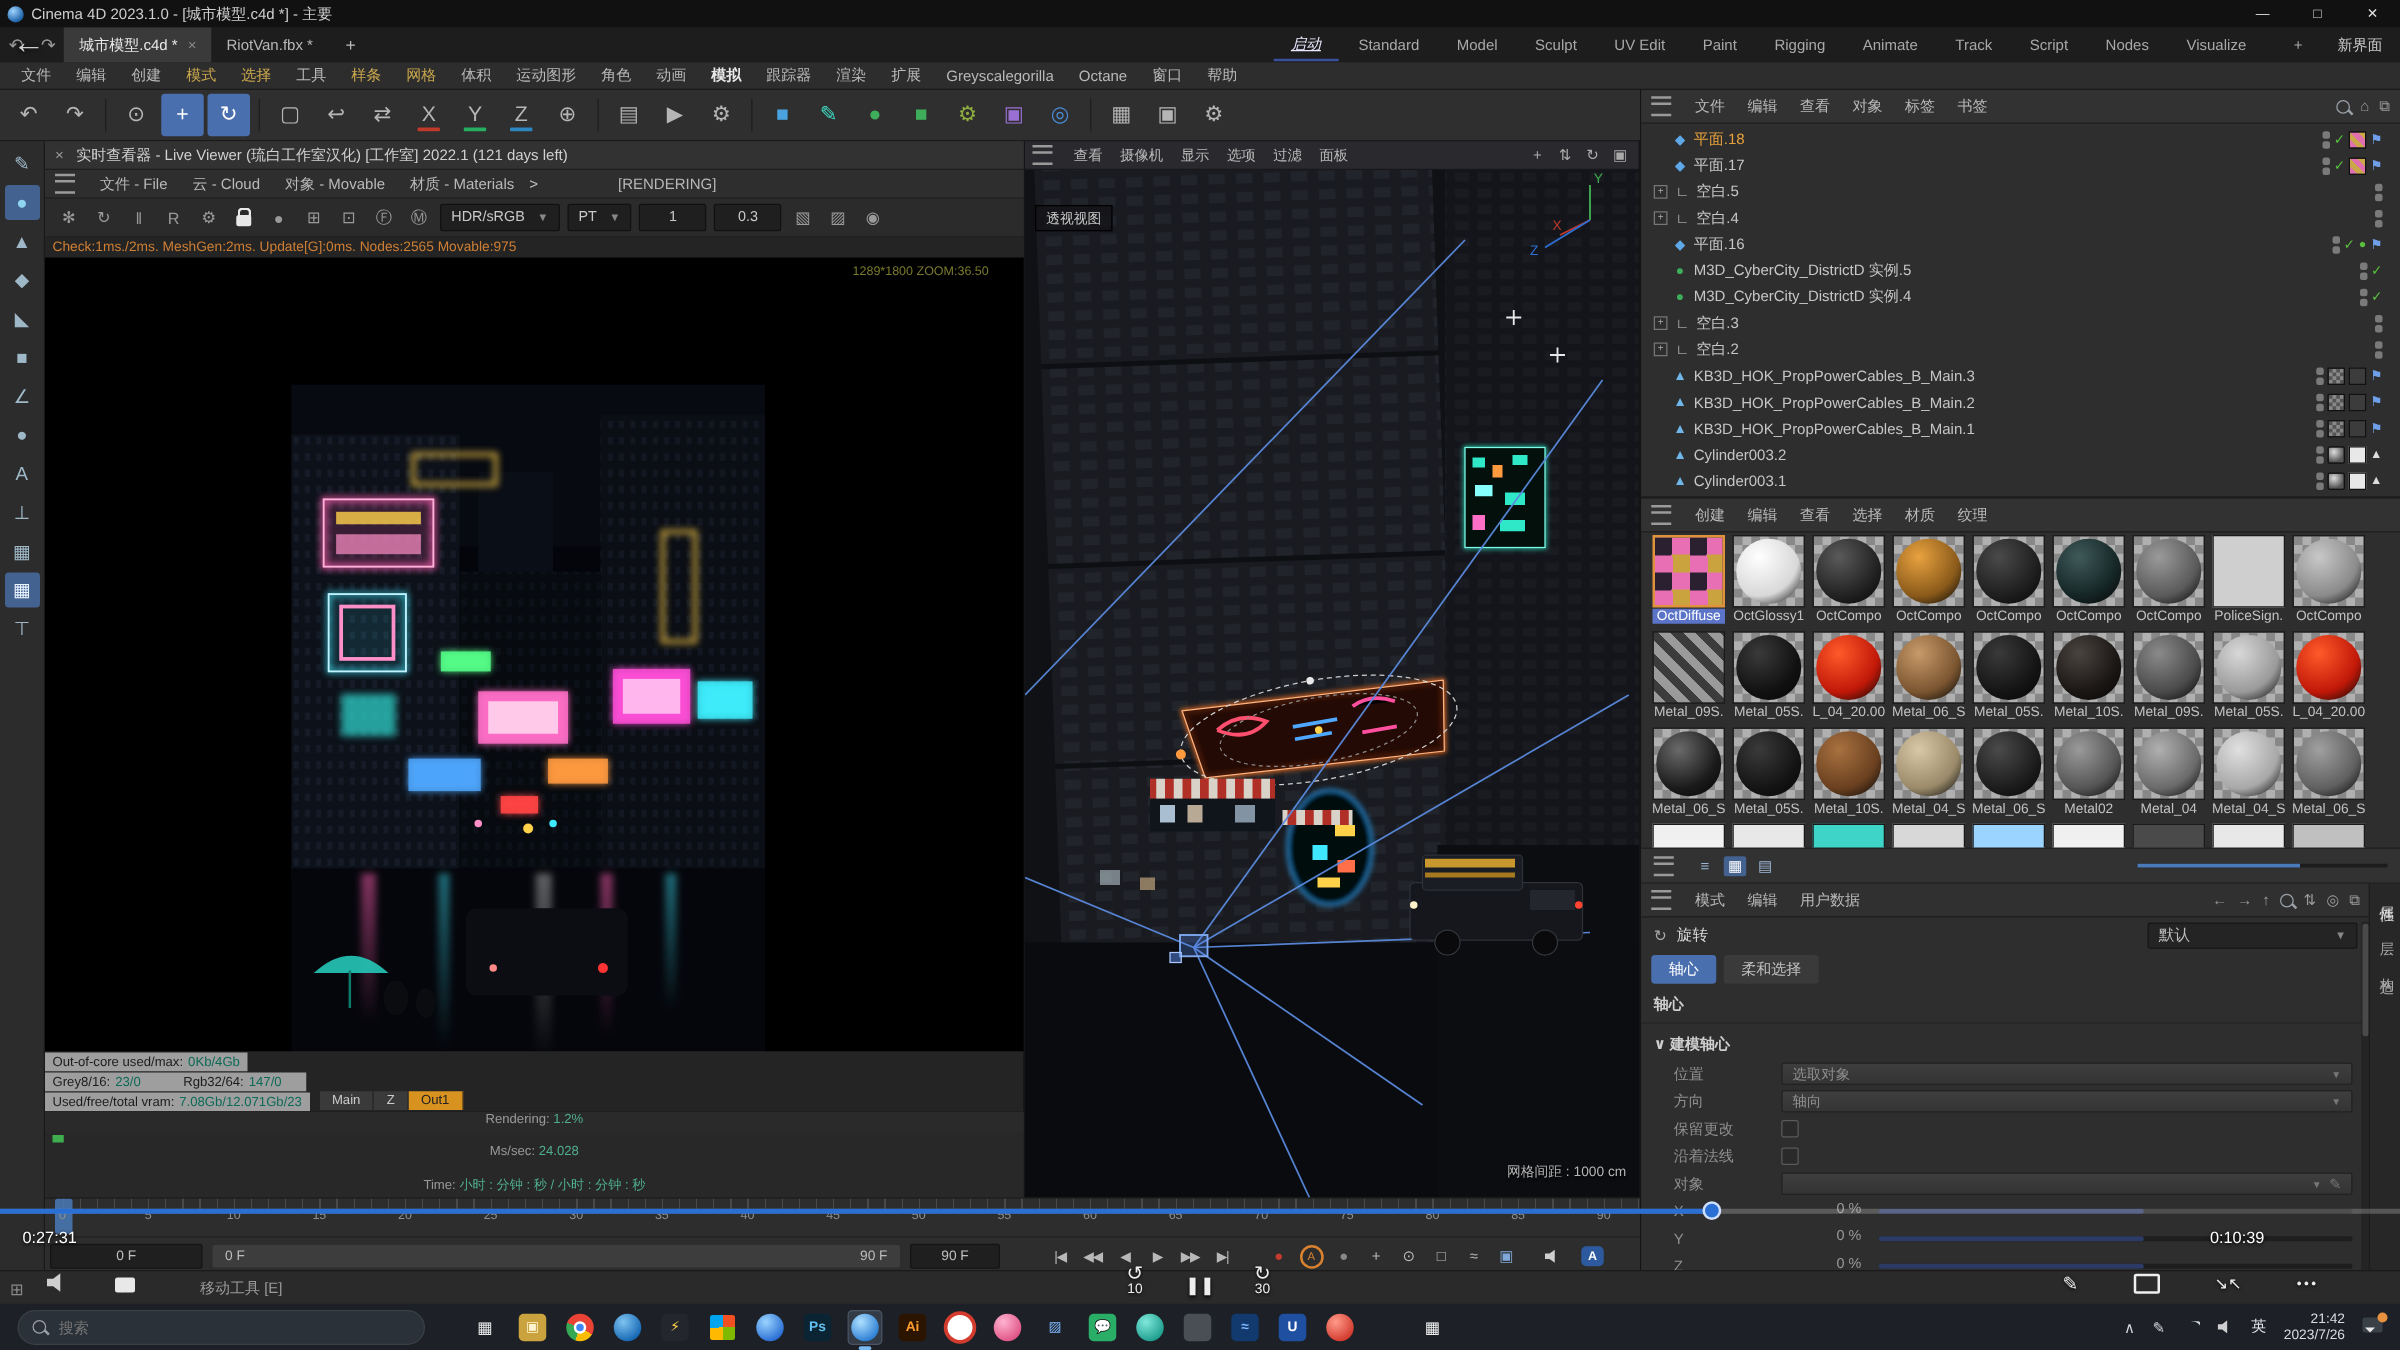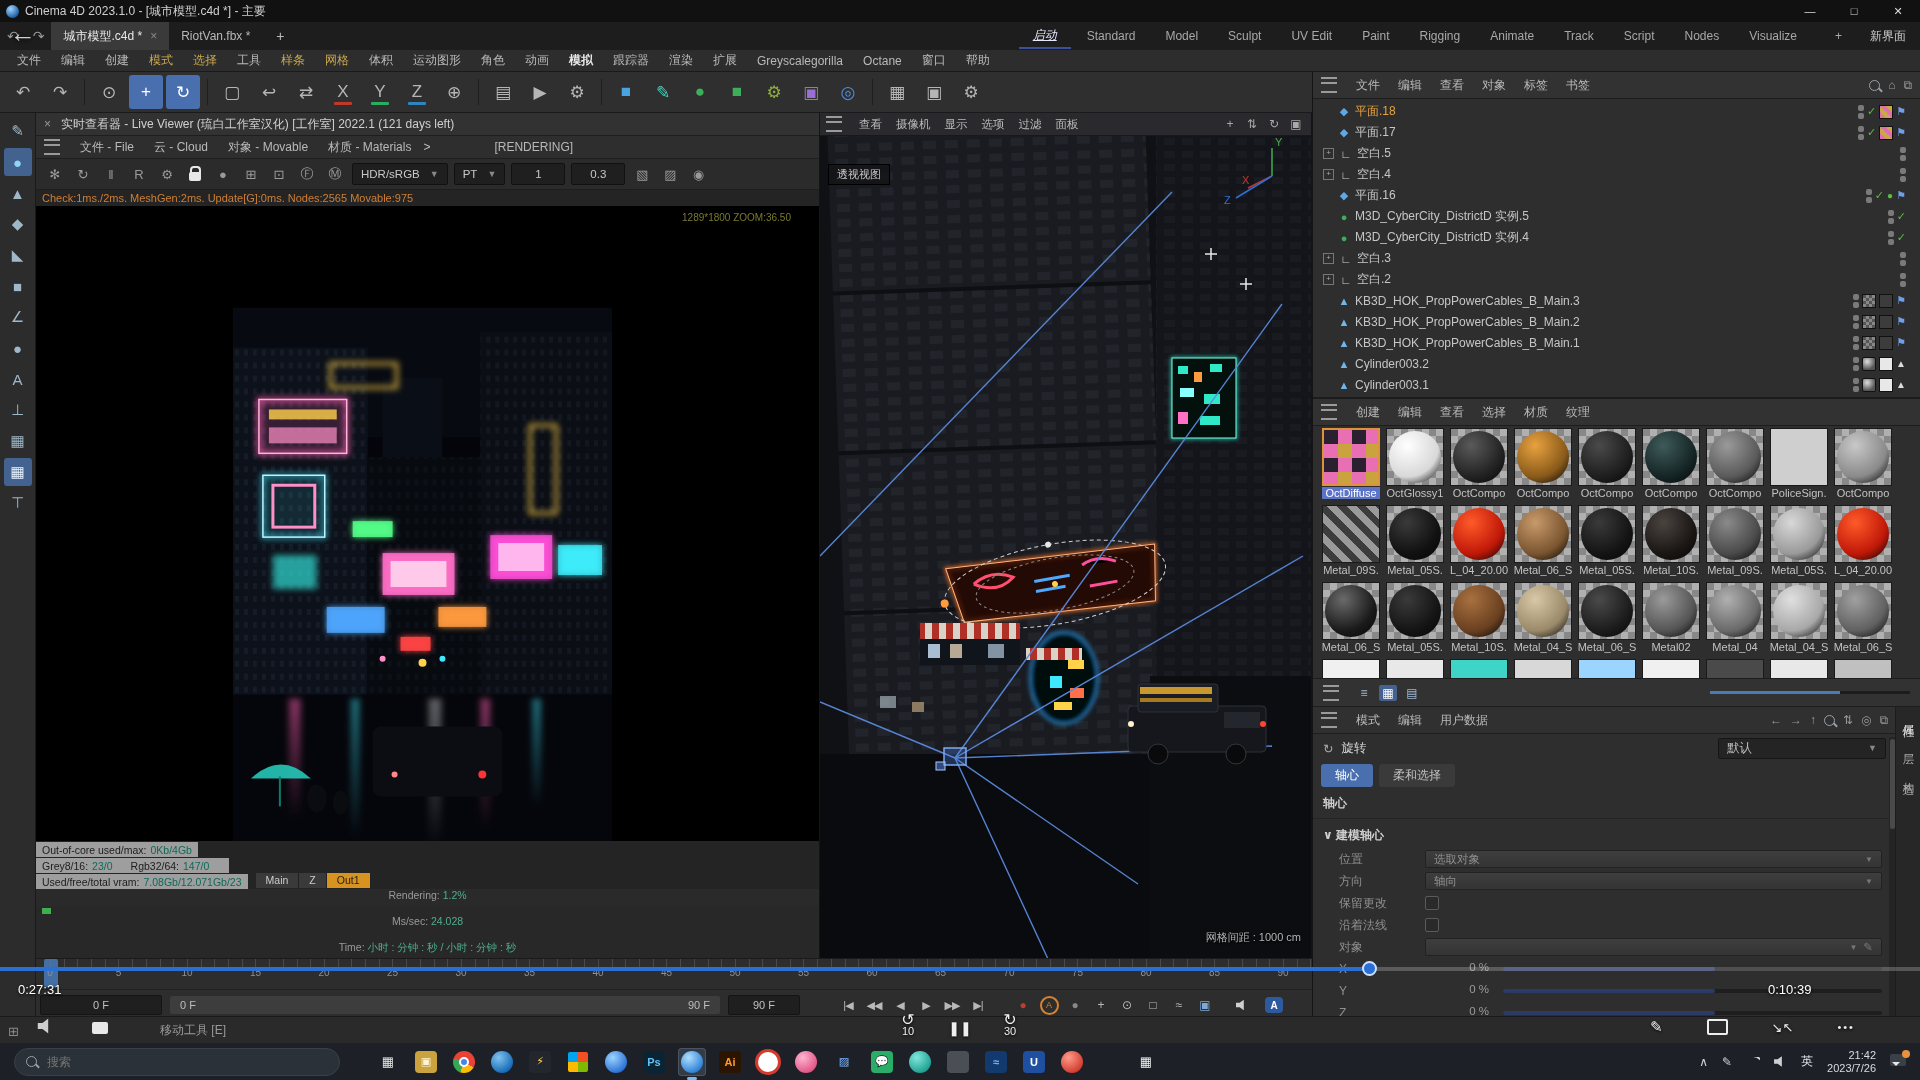--- a/index.html
+++ b/index.html
@@ -434,21 +434,21 @@
           <ellipse cx="108" cy="496" rx="8" ry="12" fill="#0a0c10"></ellipse>
       </svg>
 
       <div id="lv-stats" class="abs" style="left:0;bottom:0;width:100%;">
         <div><span class="statline">
               <span>Out-of-core used/max:</span>
               <b>0Kb/4Gb</b>
             </span></div>
         <div><span class="statline" id="statline2">
               <span>Grey8/16:</span>
-              <b style="margin-right: 14px;">23/0</b>
+              <b style="margin-right: 30px;">23/0</b>
               <span>Rgb32/64:</span>
               <b style="margin-right: 14px;">147/0</b>
             </span></div>
         <div>
           <span class="statline">
               <span>Used/free/total vram:</span>
               <b>7.08Gb/12.071Gb/23</b>
             </span><span class="vramtabs" id="vramtabs">
               <span class="vramtab">Main</span>
               <span class="vramtab">Z</span>

